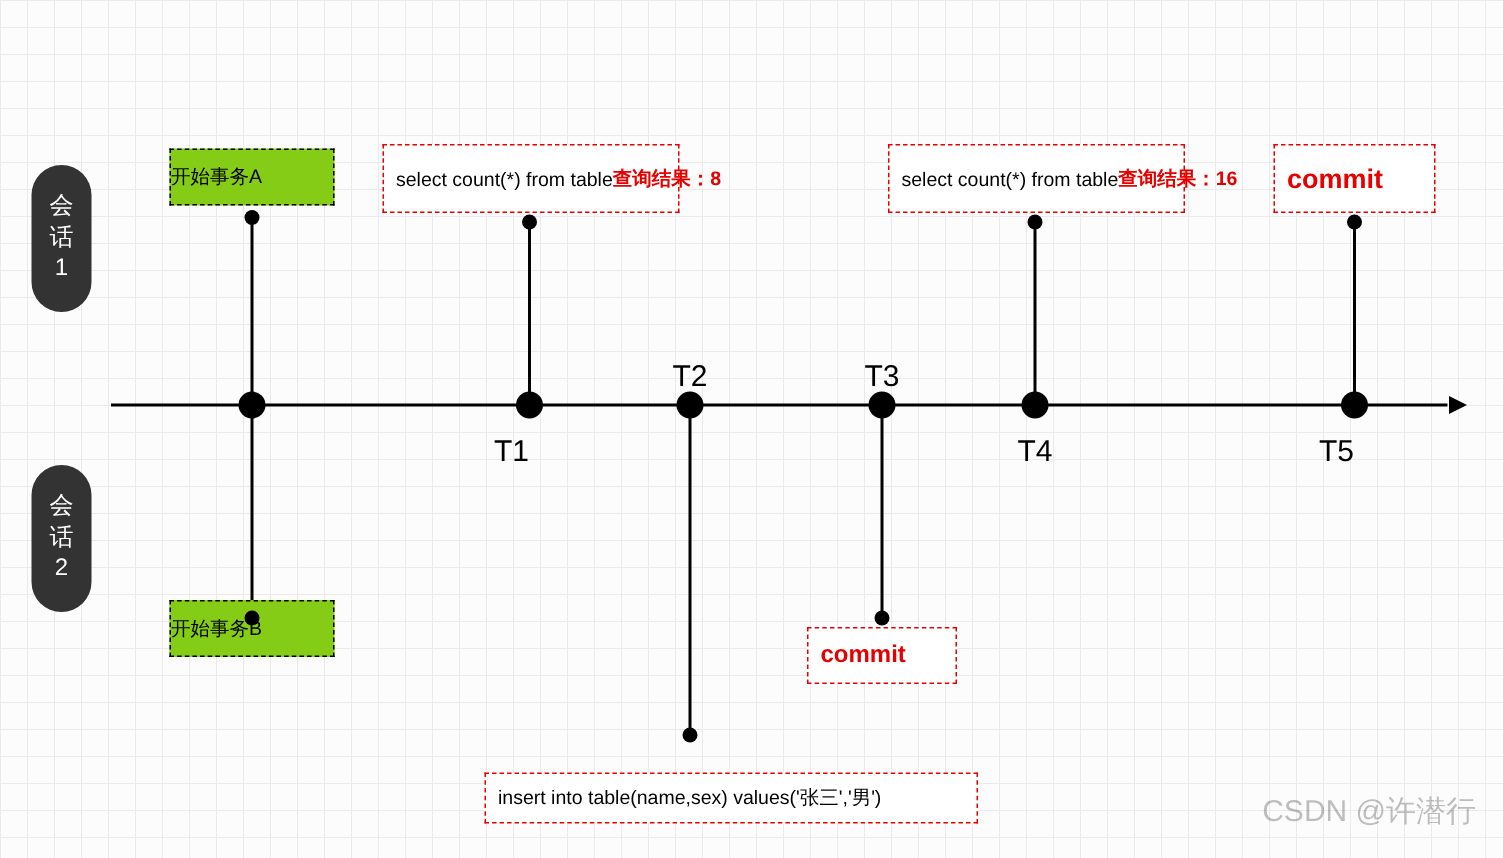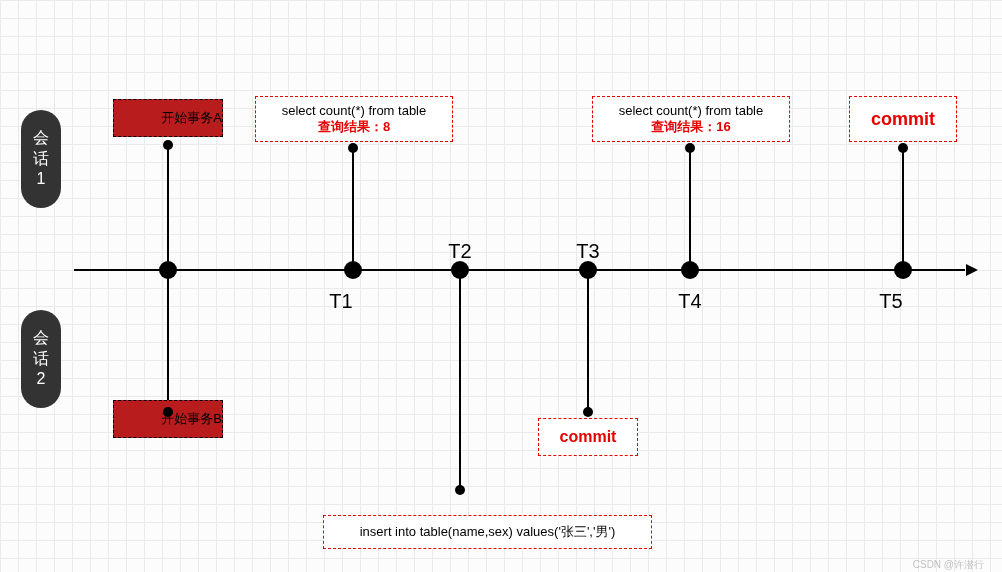--- a/index.html
+++ b/index.html
@@ -5,25 +5,25 @@
   html,body{margin:0;padding:0;width:1002px;height:572px;font-family:"Microsoft YaHei",Arial,sans-serif;overflow:hidden}
   .grid-bg{position:absolute;inset:0;background-color:#fcfcfc;
     background-image:linear-gradient(#eaeaea 1px,transparent 1px),linear-gradient(90deg,#eaeaea 1px,transparent 1px);
     background-size:18px 18px;z-index:0}
   .diagram{position:relative;width:1002px;height:572px;z-index:1}
   .line{position:absolute;background:#000;z-index:2}
   .dot{position:absolute;width:18px;height:18px;background:#000;border-radius:50%;transform:translate(-50%,-50%);z-index:5}
   .dot-small{position:absolute;width:10px;height:10px;background:#000;border-radius:50%;transform:translate(-50%,-50%);z-index:5}
   .arrow-head{position:absolute;width:0;height:0;border-top:6px solid transparent;border-bottom:6px solid transparent;border-left:12px solid #000;transform:translate(-50%,-50%);z-index:5}
   .session-badge{position:absolute;width:40px;height:98px;background:#333;border-radius:20px;display:flex;flex-direction:column;align-items:center;justify-content:center;color:#fff;font-size:16px;line-height:1.3;z-index:5}
-  .box-black{position:absolute;border:1.5px dashed #000;background:#b91c1c;display:flex;align-items:center;justify-content:flex-end;font-size:13px;z-index:4;box-sizing:border-box}
-  .box-red{position:absolute;border:1.5px dashed #e60000;background:#fff;display:flex;flex-direction:column;align-items:center;justify-content:center;font-size:13px;z-index:4;box-sizing:border-box;padding:4px 8px;white-space:nowrap}
+  .box-black{position:absolute;border:1.5px dashed #000;background:#84cc16;display:flex;align-items:center;justify-content:flex-start;font-size:13px;z-index:4;box-sizing:border-box}
+  .box-red{position:absolute;border:1.5px dashed #e60000;background:#fff;display:flex;align-items:center;justify-content:space-between;font-size:13px;z-index:4;box-sizing:border-box;padding:4px 8px;white-space:nowrap}
   .red-bold{color:#e60000;font-weight:700}
   .t-label{position:absolute;font-size:20px;transform:translate(-50%,0);z-index:6}
-  .watermark{position:absolute;right:18px;bottom:0;color:rgba(0,0,0,.25);font-size:10px;z-index:10}
+  .watermark{position:absolute;right:18px;bottom:18px;color:rgba(0,0,0,.25);font-size:20px;z-index:10}
 </style>
 </head>
 <body>
 
 <div class="grid-bg"></div>
 <div class="diagram">
 
   <div class="session-badge" style="left:21px;top:110px">
     <span style="white-space:pre;text-align:center">会
 话

